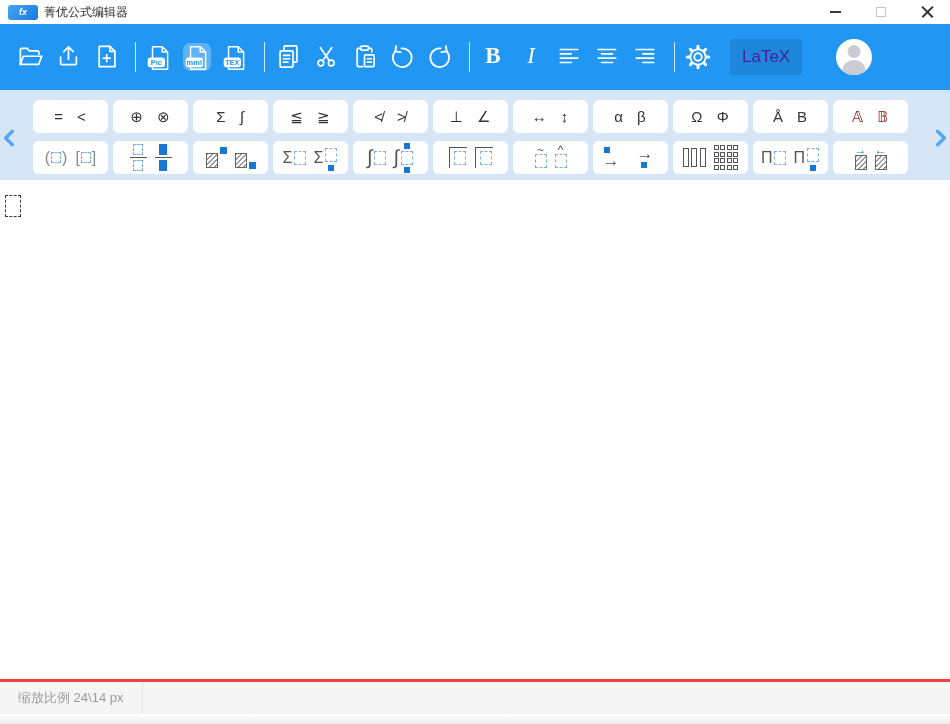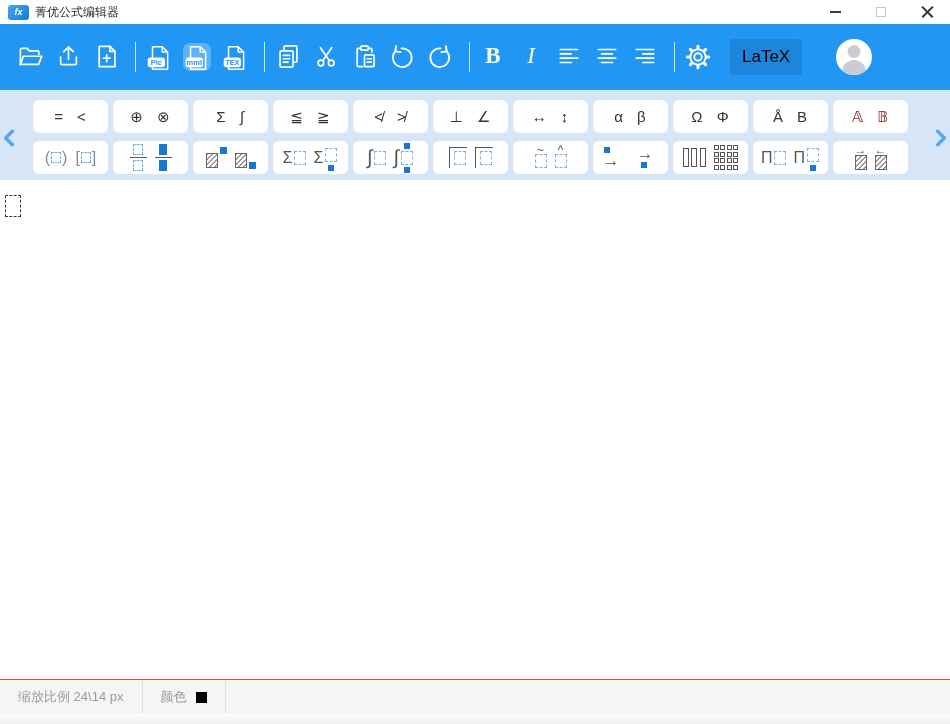--- a/index.html
+++ b/index.html
@@ -1,42 +1,42 @@
 <!DOCTYPE html>
 <html><head>
 <meta charset="utf-8">
 <style>
   * { box-sizing: border-box; margin: 0; padding: 0; }
   html,body { width:950px; height:724px; overflow:hidden; }
   body { font-family:"Liberation Sans", sans-serif; background:#fff; position:relative; }
 
   
   .titlebar { height:24px; display:flex; align-items:center; padding-left:8px; background:#fff; }
-  .app-icon { width:21px; height:15px; border-radius:3px;
+  .app-icon { width:30px; height:15px; border-radius:3px;
     background:linear-gradient(135deg,#45a6f2,#1679dd);
     color:#fff; font-size:9px; font-style:italic; font-weight:bold;
     display:flex; align-items:center; justify-content:center; }
   .win-title { font-size:12px; color:#2b2b2b; margin-left:6px;font-family:Liberation Mono, monospace; }
   .win-controls { margin-left:auto; display:flex; height:100%; }
   .win-btn { width:46px; height:100%; display:flex; align-items:center; justify-content:center; }
   .min-glyph { width:11px; height:2px; background:#3c3c3c; }
   .max-glyph { width:10px; height:10px; border:1px solid #c6c6c6; }
   .close-glyph { position:relative; width:13px; height:13px; }
   .close-glyph::before,.close-glyph::after { content:""; position:absolute; left:-1px; top:5.5px;
     width:15px; height:1.6px; background:#333; }
   .close-glyph::before{ transform:rotate(45deg);} .close-glyph::after{ transform:rotate(-45deg);}
 
   
   .toolbar { height:66px; background:#2196f3; display:flex; align-items:center; padding-left:16px; }
   .tb-icon { width:28px; height:28px; margin-right:10px; display:flex; align-items:flex-start; justify-content:center; flex:none; }
   .tb-sep { width:1px; height:30px; background:rgba(255,255,255,.8); margin:0 9px 0 5px; flex:none; }
   .tb-active { background:rgba(255,255,255,.28); border-radius:7px; }
   .tb-b { color:#fff; font-family:"Liberation Serif",serif; font-weight:bold; font-size:23px; }
   .tb-i { color:#fff; font-family:"Liberation Serif",serif; font-style:italic; font-size:23px; }
-  .latex-btn { background:rgba(0,0,0,.10); color:#000000; font-size:17px; padding:8px 12px;
+  .latex-btn { background:rgba(0,0,0,.10); color:#4c1d95; font-size:17px; padding:8px 12px;
     border-radius:3px; margin-left:8px; flex:none; }
   .avatar { width:36px; height:36px; border-radius:50%; background:#fff; overflow:hidden;
     position:relative; margin-left:34px; flex:none; }
   .avatar .head { position:absolute; left:50%; top:6px; transform:translateX(-50%);
     width:13px; height:13px; border-radius:50%; background:#c9cdd3; }
   .avatar .body { position:absolute; left:50%; top:21px; transform:translateX(-50%);
     width:24px; height:16px; border-radius:12px 12px 0 0; background:#c9cdd3; }
 
   
   .palette { height:90px; background:#d7e6f7; position:relative; padding-top:10px; }
@@ -91,21 +91,21 @@
   .mcell { width:5px; height:5px; border:1px solid #555; }
   .vec { display:inline-flex; flex-direction:column; align-items:center; gap:1px; }
   .vec .varr { font-size:12px; line-height:8px; color:#1877d2; letter-spacing:0; }
 
   
   .canvas { position:relative; height:499px; background:#fff; }
   .placeholder { position:absolute; left:5px; top:15px; width:16px; height:22px;
     border:1.5px dashed #3a3a3a; }
 
   
-  .statusbar { height:35px; border-top:1px solid #ef4444; background:#f5f5f6;
+  .statusbar { height:35px; border-top:3px solid #ef4444; background:#f5f5f6;
     display:flex; align-items:stretch; font-size:13px; color:#9b9b9b; }
   .sb-cell { display:flex; align-items:center; gap:9px; padding:0 18px; border-right:1px solid #e3e3e3; }
   .swatch { width:11px; height:11px; display:inline-block; }
   .bottom-strip { height:10px; background:linear-gradient(#ffffff,#ededee); }
 </style>
 </head>
 <body>
 
 <div class="titlebar">
   <span class="app-icon">fx</span>
@@ -436,18 +436,14 @@
 </div>
 
 <div class="canvas">
   <div class="placeholder"></div>
 </div>
 
 <div class="statusbar">
   <div class="sb-cell">
     <span>缩放比例 24\14 px</span>
   </div>
-  <div class="sb-cell">
-    <span>颜色</span>
-    <span class="swatch" style="background: rgb(0, 0, 0);"></span>
-  </div>
 </div>
 <div class="bottom-strip"></div>
 
 </body></html>

